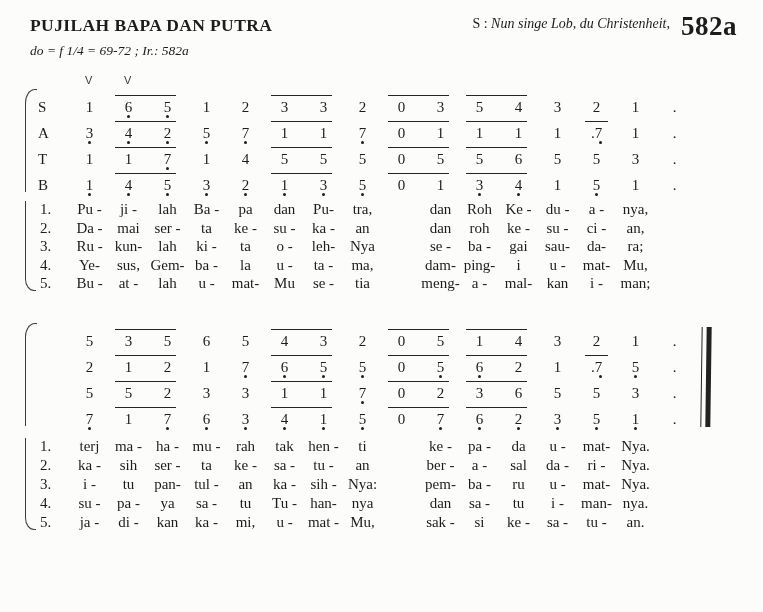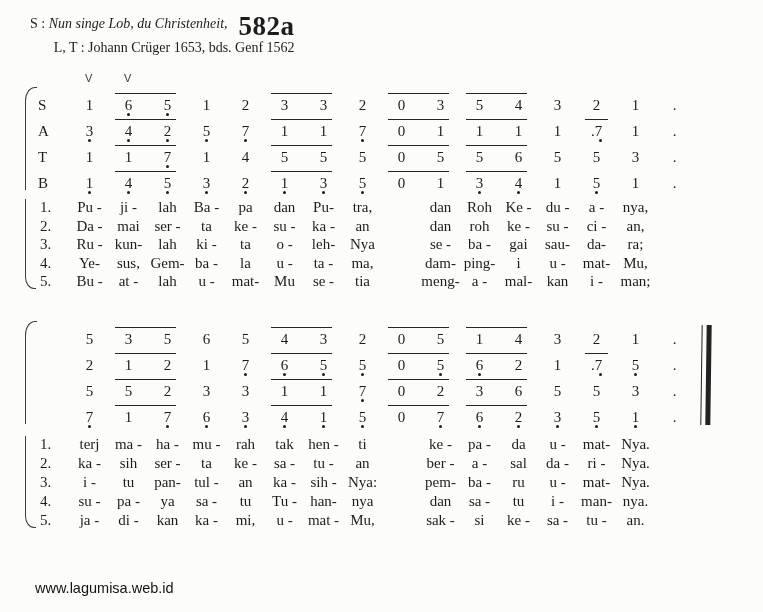--- a/index.html
+++ b/index.html
@@ -49,26 +49,29 @@
     border-bottom-left-radius:9px 12px}
   
   .footer{position:absolute;left:35px;right:46px;bottom:16px;display:flex;
     justify-content:space-between;font-family:"Liberation Sans",sans-serif;
     font-size:14.5px;color:#131313}
 </style>
 </head>
 <body>
 
 <header class="header">
+  <div class="h-left">
+    <h1 class="title">PUJILAH BAPA DAN PUTRA</h1>
+    <div class="tempo">do = f  1/4 = 69-72 ;  Ir.: 582a</div>
+  </div>
   <div class="h-right">
     <div class="num-row">
       <span class="srcline"><span>S : </span><i>Nun singe Lob, du Christenheit,</i></span>
       <span class="hymn-number">582a</span>
     </div>
-    <div>L, T : Johann Crüger 1653, bds. Genf 1562</div>
   </div>
 </header>
 
 <main class="music" id="music">
     <div class="system sys1">
       <div class="staff">
         <div class="brace"></div>
         <span class="breath" style="left: 55px;">V</span>
         <span class="breath" style="left: 94px;">V</span>
         <div class="vrow">
@@ -615,14 +618,13 @@
           <span class="lcell">sa -</span>
           <span class="lcell">tu -</span>
           <span class="lcell">an.</span>
           <span class="lcell"></span>
         </div>
       </div>
     </div>
   </main>
 
 <footer class="footer">
-  <span>www.lagumisa.web.id</span>
 </footer>
 
 </body></html>

